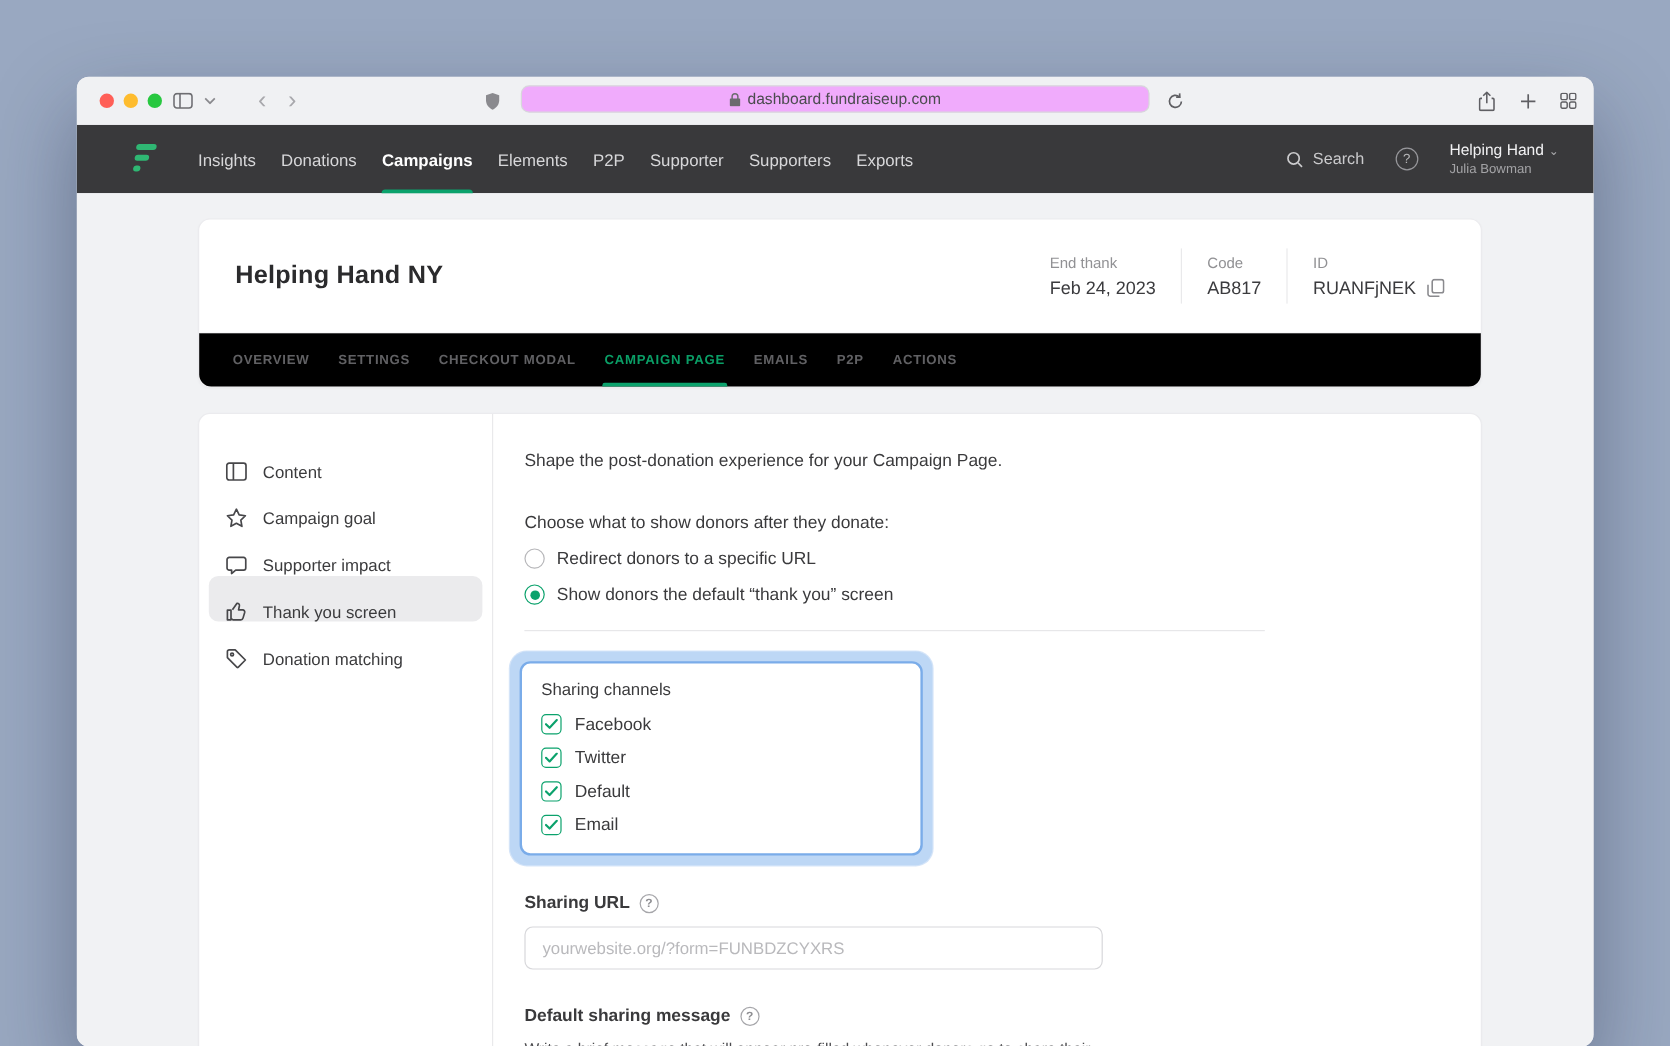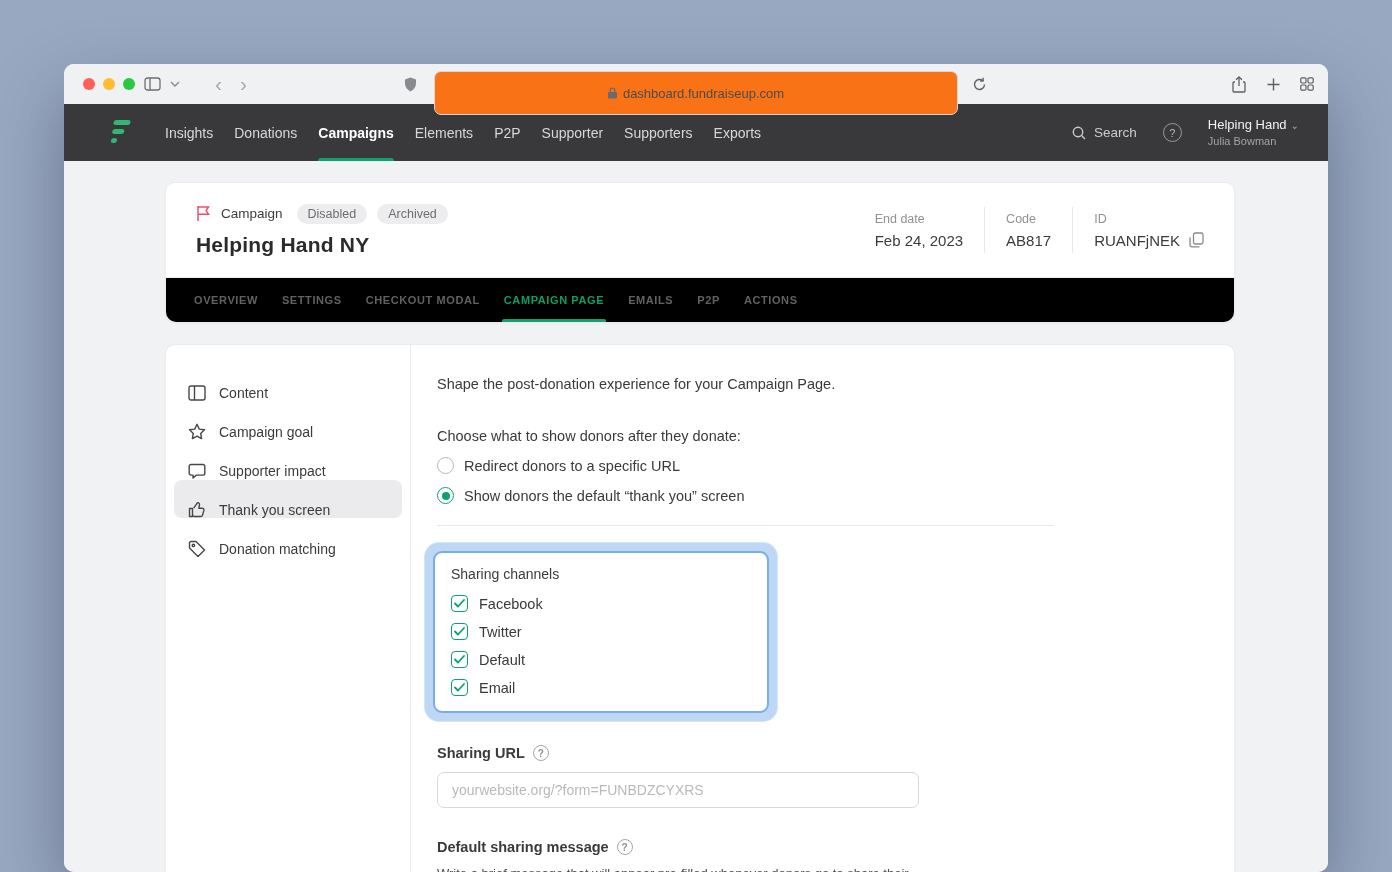--- a/index.html
+++ b/index.html
@@ -13,22 +13,22 @@
             box-shadow:0 30px 70px rgba(25,35,60,.38); display:flex; flex-direction:column; }
 
   
   .toolbar { position:relative; flex:0 0 40px; background:#f0f1f3; }
   .lights { position:absolute; left:19px; top:14px; display:flex; gap:8px; }
   .light { width:12px; height:12px; border-radius:50%; }
   .light.red{background:#ff5f57} .light.yellow{background:#febc2e} .light.green{background:#28c840}
   .tb-ic { position:absolute; top:0; height:40px; display:flex; align-items:center; color:#6e6e72; }
   .tb-ic svg{display:block}
   .arrow { font-size:21px; color:#a8a8ac; line-height:40px; }
-  .urlbar { position:absolute; left:calc(50% - 262px); top:7px; width:524px; height:44px;
-            background:#f97316; border:1px solid #d7d7db; border-radius:7px;
+  .urlbar { position:absolute; left:calc(50% - 262px); top:7px; width:524px; height:23px;
+            background:#f0abfc; border:1px solid #d7d7db; border-radius:7px;
             display:flex; align-items:center; justify-content:center; gap:6px;
             font-size:13px; color:#4b4b4f; }
 
   
   .topnav { flex:0 0 57px; background:#39393b; display:flex; align-items:stretch; padding:0 29px 0 46px; }
   .logo { align-self:center; margin-right:32px; display:flex; }
   .nav-items { display:flex; align-items:stretch; gap:21px; }
   .nav-item { position:relative; display:flex; align-items:center; font-size:14px; color:#d7d7d9; cursor:pointer; }
   .nav-item.active { color:#ffffff; font-weight:bold; }
   .nav-item.active::after { content:""; position:absolute; left:0; right:0; bottom:0; height:3px;
@@ -206,34 +206,25 @@
           <span class="user">Julia Bowman</span>
         </span>
       </div>
     </header>
 
     <div class="content">
 
       <div class="card header-card">
         <div class="camp-row">
           <div class="camp-left">
-            <div class="meta-line">
-              <svg width="15" height="17" viewBox="0 0 15 17" fill="none" stroke="#e8506e" stroke-width="1.5">
-                <line x1="2" y1="1" x2="2" y2="16"></line>
-                  <path d="M2 2h10.5l-2.4 3.6 2.4 3.6H2"></path>
-              </svg>
-              <span class="kind-label">Campaign</span>
-              <span class="badge">Disabled</span>
-              <span class="badge">Archived</span>
-            </div>
             <div class="camp-title">Helping Hand NY</div>
           </div>
           <div class="camp-meta">
             <div class="meta-group">
-              <span class="meta-label">End date</span>
+              <span class="meta-label">End thank</span>
               <span class="meta-value">Feb 24, 2023</span>
             </div>
             <span class="vdiv"></span>
             <div class="meta-group">
               <span class="meta-label">Code</span>
               <span class="meta-value">AB817</span>
             </div>
             <span class="vdiv"></span>
             <div class="meta-group">
               <span class="meta-label">ID</span>

